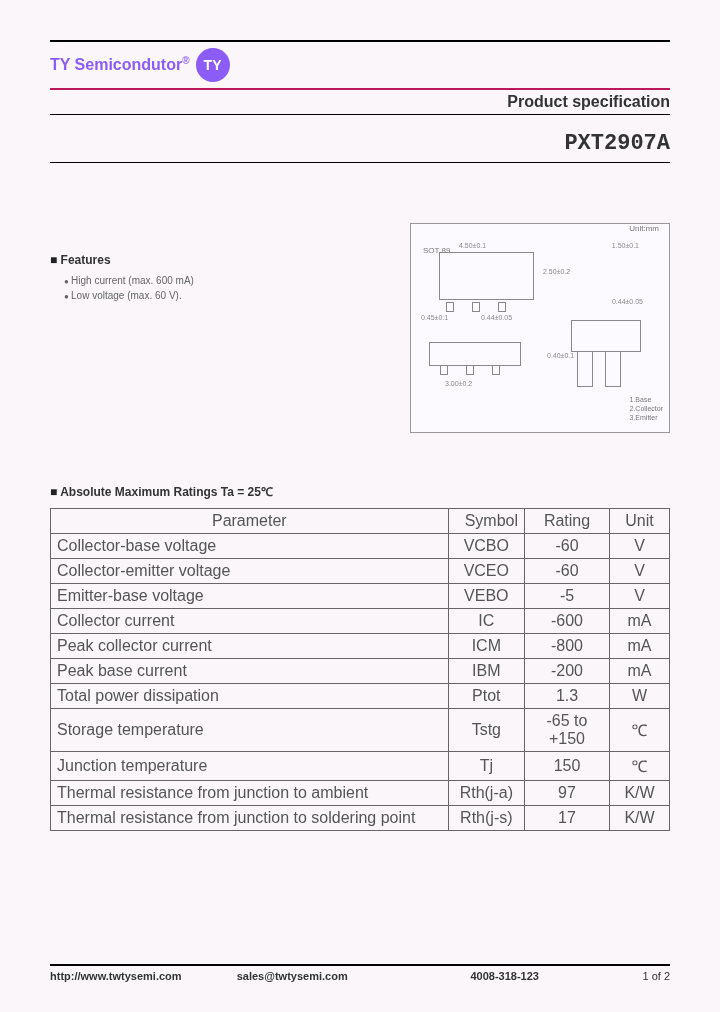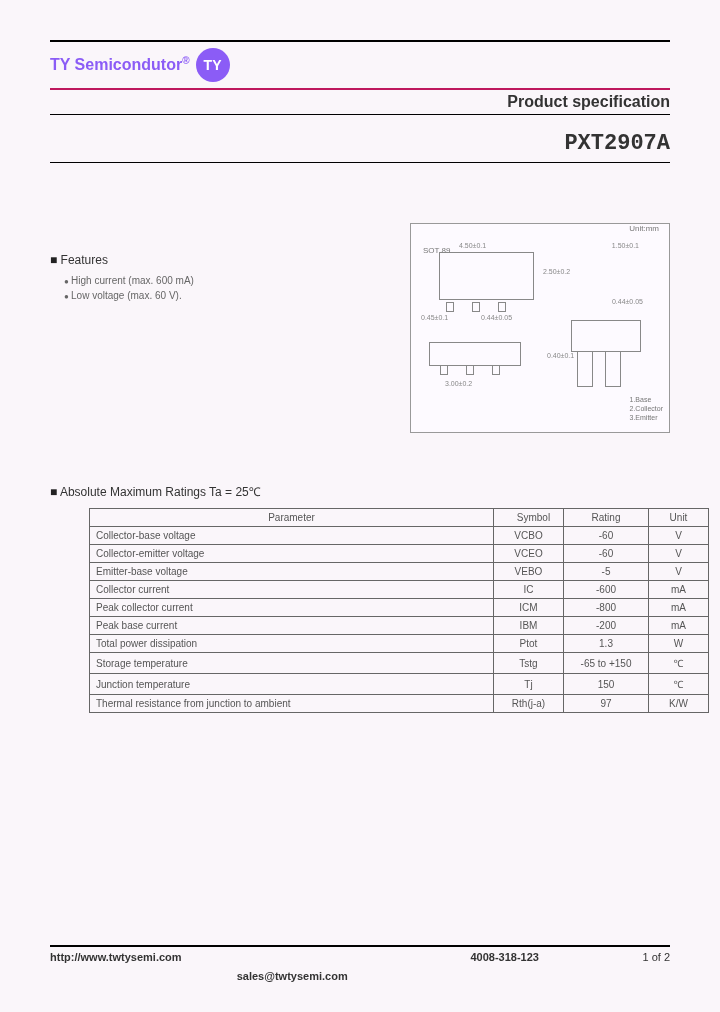--- a/index.html
+++ b/index.html
@@ -57,20 +57,21 @@
   .features {
     flex: 1;
     font-size: 11px;
     color: #444;
     padding-top: 30px;
   }
   .section-head {
     font-size: 12px;
     color: #333;
     margin-bottom: 8px;
+    font-weight: bold;
   }
   .section-head::before {
     content: "■ ";
     color: #222;
   }
   .feat-item { margin-left: 14px; margin-bottom: 4px; color: #666; font-size: 10px;}
   .feat-item::before { content: "● "; font-size: 8px; color: #666; }
   .diagram {
     width: 260px; height: 210px;
     border: 1px solid #999;
@@ -101,22 +102,21 @@
   .diagram .bottomv .legs2 { display:flex; gap:12px; margin-top:-1px; margin-left:6px;}
   .diagram .bottomv .legs2 span { width:16px; height:36px; border:1px solid #888; border-top:none; display:inline-block;}
   .diagram .pin-labels { position:absolute; right:6px; bottom:10px; font-size:7px; line-height:1.3;}
   .diagram .dim { position:absolute; font-size:7px; color:#888;}
 
   .ratings-section { margin-top: 50px; }
   table.ratings {
     border-collapse: collapse;
     width: 100%;
     margin-top: 6px;
-    font-size: 10px;
-    margin-left: 39px;
+    font-size: 16px;
   }
   table.ratings th, table.ratings td {
     border: 1px solid #666;
     padding: 3px 6px;
     text-align: center;
     color: #555;
   }
   table.ratings th { font-weight: normal; }
   table.ratings td.param { text-align: left; }
   .footer {
@@ -124,21 +124,21 @@
     bottom: 30px;
     left: 50px; right: 50px;
     border-top: 2px solid #000;
     padding-top: 4px;
     display: flex;
     font-size: 11px;
     font-weight: bold;
     gap: 24px;
   }
   .footer .l { flex:1; }
-  .footer .m { flex:1;margin-top:19px; }
+  .footer .m { flex:1; }
   .footer .r { flex:1; text-align:center; }
   .footer .pg { width:60px; text-align:right; font-weight: normal;}
 </style>
 </head>
 <body>
 
 <div class="page">
 
   <div class="top-rule"></div>
   <div class="brand-row">
@@ -265,20 +265,26 @@
             <td>Tj</td>
             <td>150</td>
             <td>℃</td>
           </tr>
           <tr>
             <td class="param">Thermal resistance from junction to ambient</td>
             <td>Rth(j-a)</td>
             <td>97</td>
             <td>K/W</td>
           </tr>
+          <tr>
+            <td class="param">Thermal resistance from junction to soldering point</td>
+            <td>Rth(j-s)</td>
+            <td>17</td>
+            <td>K/W</td>
+          </tr>
         </tbody>
     </table>
   </div>
 
 </div>
 
 <div class="footer">
   <span class="l">http://www.twtysemi.com</span>
   <span class="m">sales@twtysemi.com</span>
   <span class="r">4008-318-123</span>

